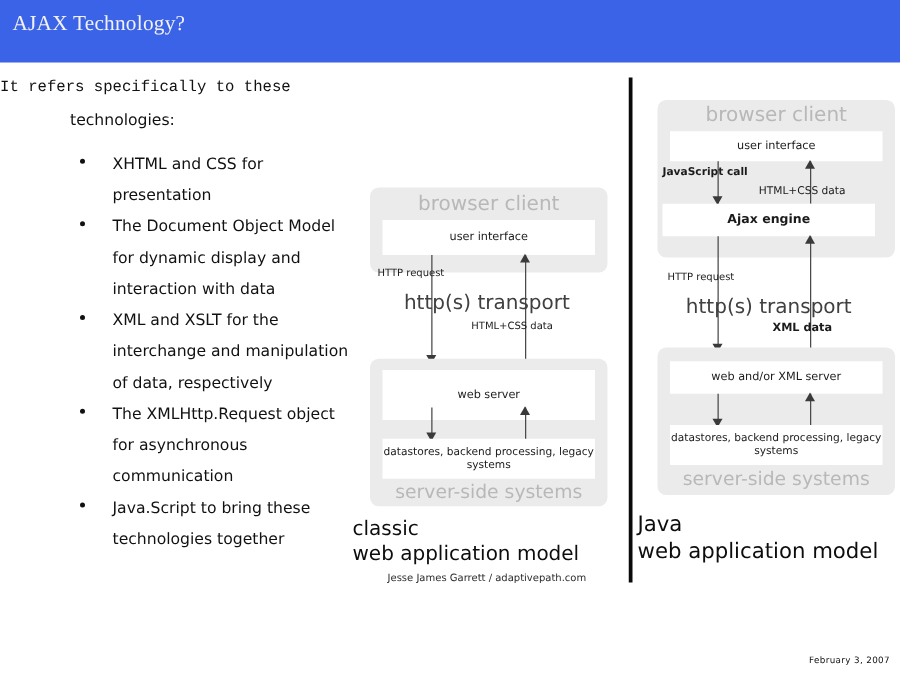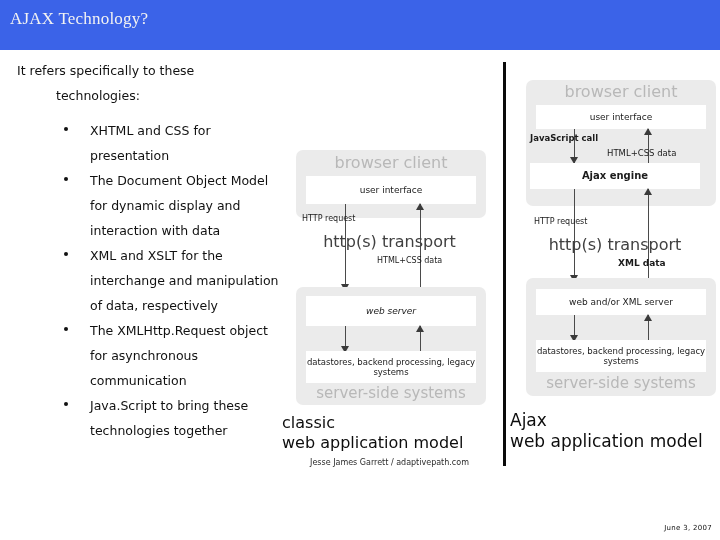--- a/index.html
+++ b/index.html
@@ -22,21 +22,21 @@
     letter-spacing:.2px;white-space:nowrap;
   }
   
   #body-col{
     position:absolute;left:0;top:58px;width:280px;height:470px;
   }
   .lead{
     font-size:12.5px;color:#111;line-height:25px;
     margin:0;
   }
-  .lead .l1{display:block;padding-left:17px;}
+  .lead .l1{display:block;font-family:Liberation Mono, monospace;}
   .lead .l2{display:block;padding-left:56px;}
   ul.bullets{
     list-style:none;margin:10px 0 0 0;padding:0;
   }
   ul.bullets li{
     position:relative;
     padding-left:74px;
     font-size:12.5px;color:#111;line-height:25px;
     margin:0 0 0 16px;
   }
@@ -152,21 +152,21 @@
   <div class="arrow up" style="left:138px;top:56px;height:86px;">
     <div class="shaft"></div>
       <div class="head"></div>
   </div>
 
   <div class="flowlabel" style="left:20px;top:66px;font-size:8px;">HTTP request</div>
   <div class="transport-label" style="left:0;top:84px;width:215px;font-size:16px;">http(s) transport</div>
   <div class="flowlabel" style="left:95px;top:108px;font-size:8px;">HTML+CSS data</div>
 
   <div class="zone" style="left:14px;top:139px;width:190px;height:118px;"></div>
-  <div class="wbox" style="left:24px;top:148px;width:170px;height:30px;font-size:9px;font-style:italic;">web server</div>
+  <div class="wbox" style="left:24px;top:148px;width:170px;height:40px;font-size:9px;">web server</div>
 
   <div class="arrow down" style="left:63px;top:178px;height:26px;">
     <div class="shaft"></div>
       <div class="head"></div>
   </div>
   <div class="arrow up" style="left:138px;top:178px;height:26px;">
     <div class="shaft"></div>
       <div class="head"></div>
   </div>
 
@@ -219,17 +219,17 @@
       <div class="head"></div>
   </div>
   <div class="arrow up" style="left:138px;top:237px;height:26px;">
     <div class="shaft"></div>
       <div class="head"></div>
   </div>
 
   <div class="wbox" style="left:26px;top:262px;width:170px;height:32px;font-size:8.5px;">datastores, backend processing, legacy systems</div>
   <div class="zone-label" style="left:16px;top:296px;width:190px;font-size:15px;">server-side systems</div>
 
-  <div class="model-title" style="left:0;top:332px;width:210px;font-size:17px;">Ajax</div>
+  <div class="model-title" style="left:0;top:332px;width:210px;font-size:17px;">Java</div>
   <div class="model-title" style="left:0;top:353px;width:210px;font-size:17px;">web application model</div>
 </div>
 
-<div id="date-stamp">June 3, 2007</div>
+<div id="date-stamp">February 3, 2007</div>
 
 </body></html>

